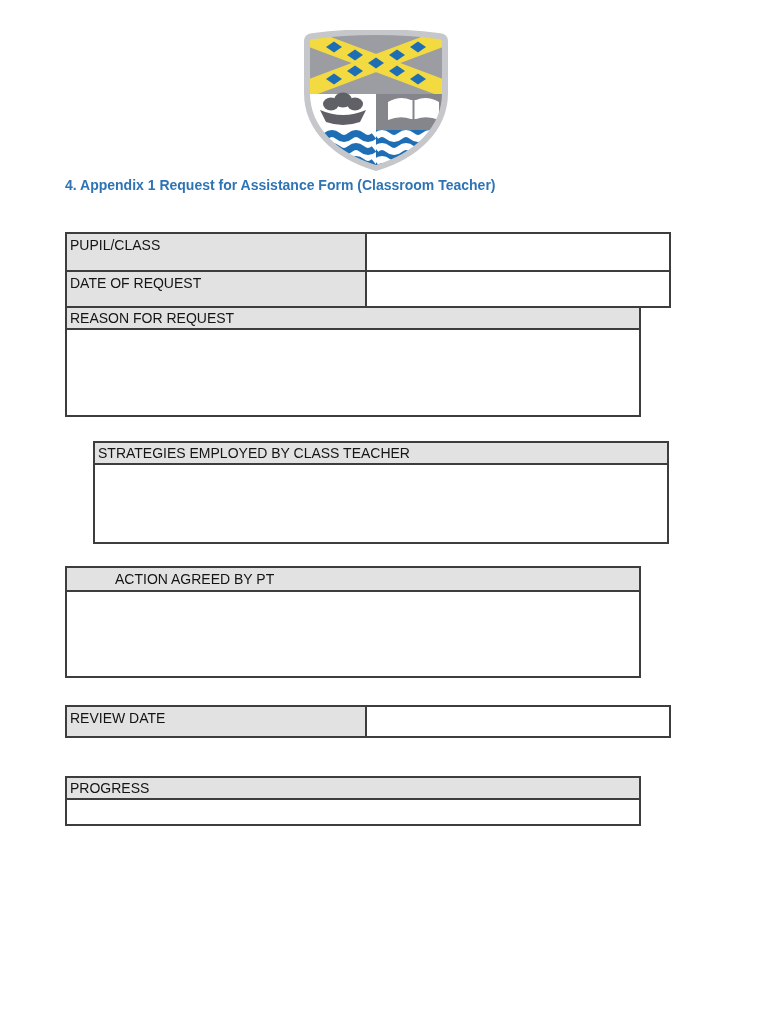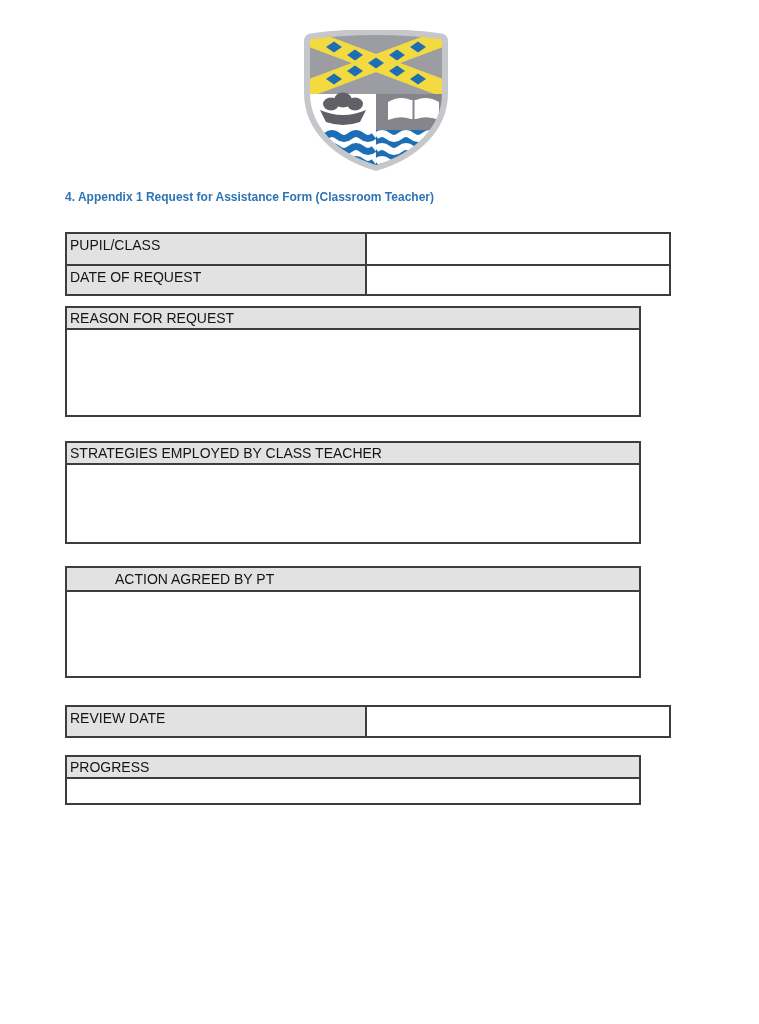--- a/index.html
+++ b/index.html
@@ -14,51 +14,51 @@
     --crest-blue:#1E6EB5;
   }
   *{margin:0;padding:0;box-sizing:border-box;}
   html,body{background:#fff;}
   body{font-family:"Liberation Sans",sans-serif;color:#141414;}
   .page{position:relative;width:759px;height:1024px;background:#fff;overflow:hidden;}
 
   .crest{position:absolute;left:296px;top:30px;width:160px;height:142px;}
 
   .page-title{
-    position:absolute;left:65px;top:186px;width:640px;
-    font-size:12px;font-weight:bold;color:var(--title-text);line-height:22px;
+    position:absolute;left:65px;top:174px;width:640px;
+    font-size:14px;font-weight:bold;color:var(--title-text);line-height:22px;
   }
 
   .cell-text{font-size:14px;line-height:22px;padding-left:3px;white-space:nowrap;overflow:hidden;}
 
   
   .kv-table{position:absolute;left:65px;width:606px;border:2px solid var(--table-border);background:#fff;}
-  .kv-row{display:flex;height:30px;}
+  .kv-row{display:flex;height:36px;}
   .kv-row + .kv-row{border-top:2px solid var(--table-border);}
   .kv-label{width:300px;background:var(--cell-shading);border-right:2px solid var(--table-border);}
   .kv-value{flex:1;background:#fff;}
 
   
   .section{position:absolute;left:65px;width:576px;}
   .sec-header{height:24px;border:2px solid var(--table-border);background:var(--cell-shading);}
   .sec-header .cell-text{line-height:20px;}
   .sec-box{border:2px solid var(--table-border);margin-top:-2px;background:#fff;}
 
   #info-table{top:232px;}
   #section-reason{top:306px;}
   #box-reason{height:89px;}
-  #section-strategies{top:441px;}
+  #section-strategies{top:441px;margin-left:28px;}
   #box-strategies{height:81px;}
   #section-action{top:566px;}
   #hdr-action{height:26px;}
   #hdr-action .cell-text{line-height:22px;padding-left:48px;}
   #box-action{height:88px;}
   #review-table{top:705px;}
   #review-table .kv-row{height:29px;}
-  #section-progress{top:755px;}
+  #section-progress{top:776px;}
   #box-progress{height:28px;}
 </style>
 </head>
 <body>
 
 <div class="page">
 
   <svg class="crest" viewBox="0 0 160 142" aria-hidden="true">
     <defs>
       <clipPath id="shieldClip">

